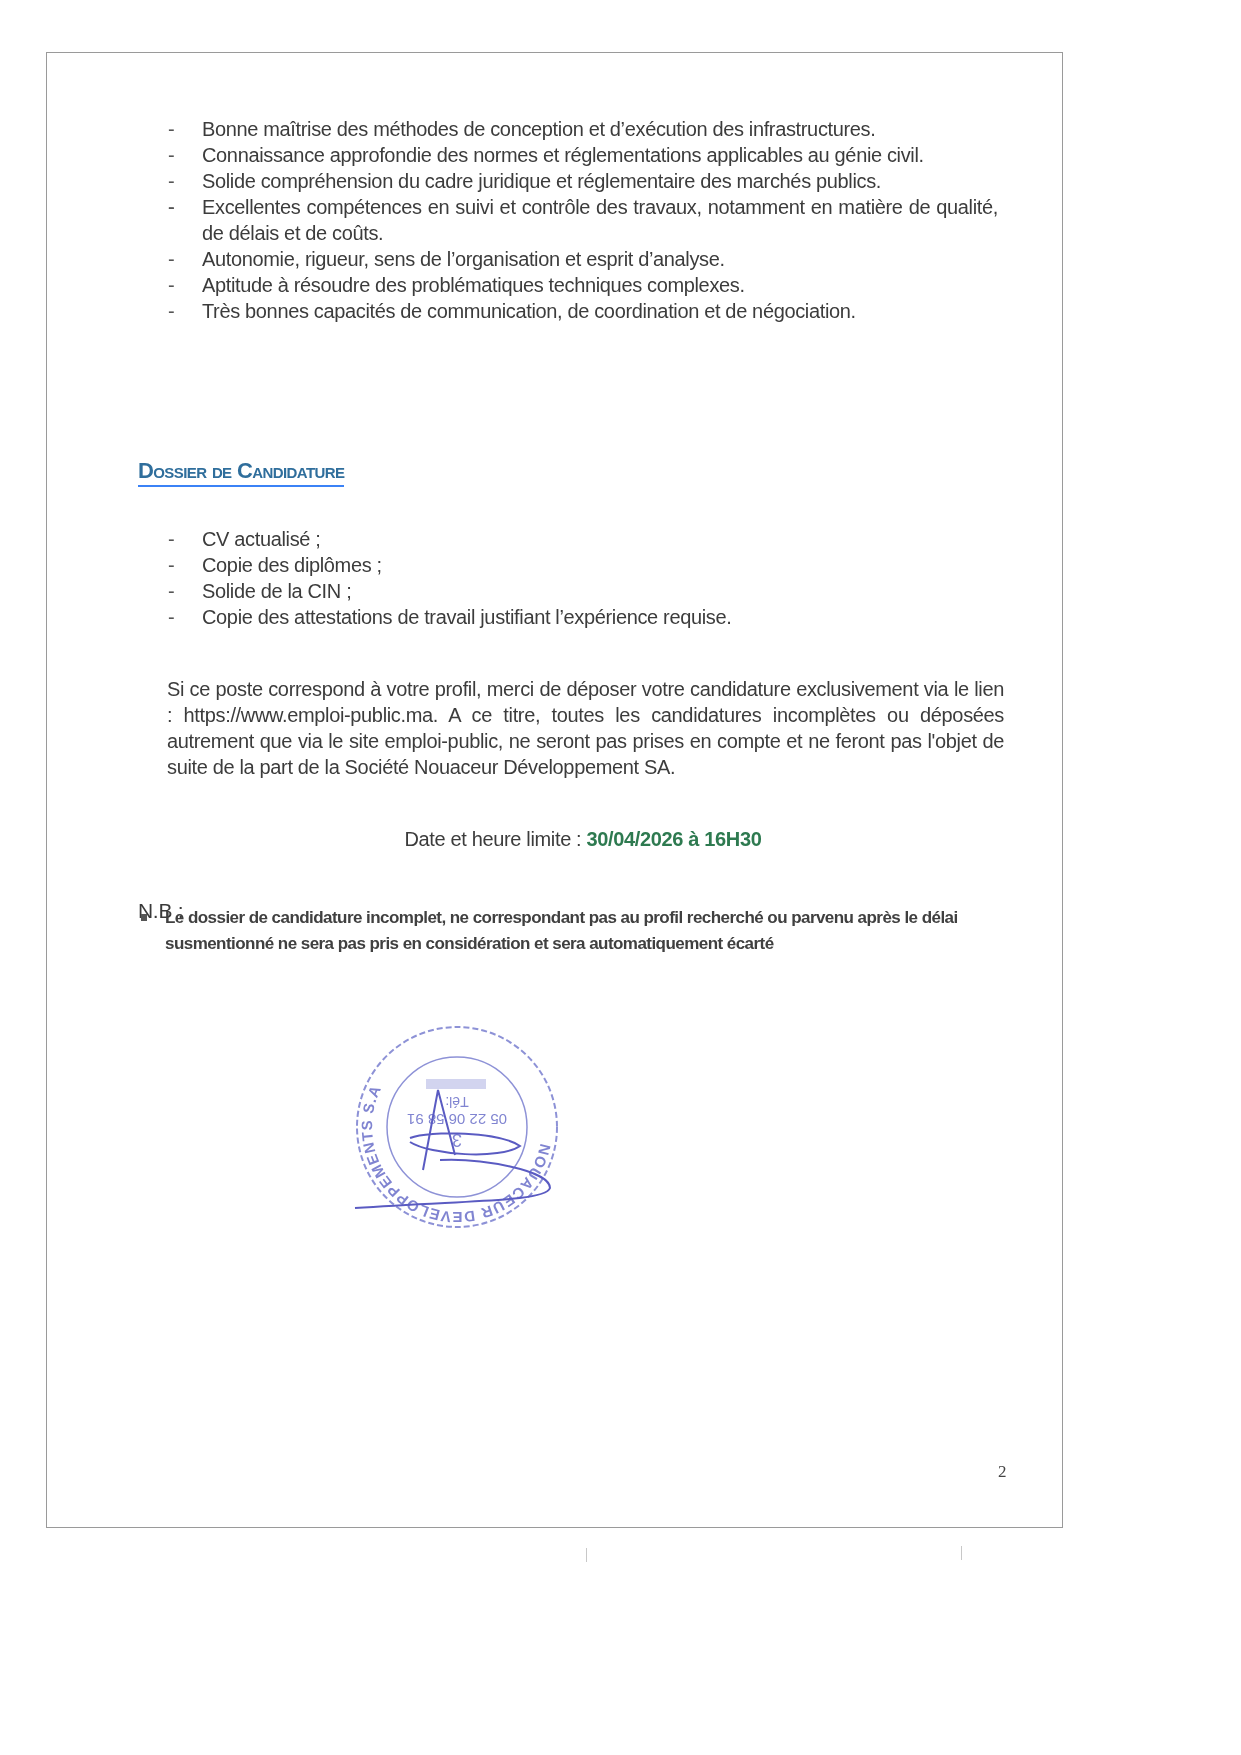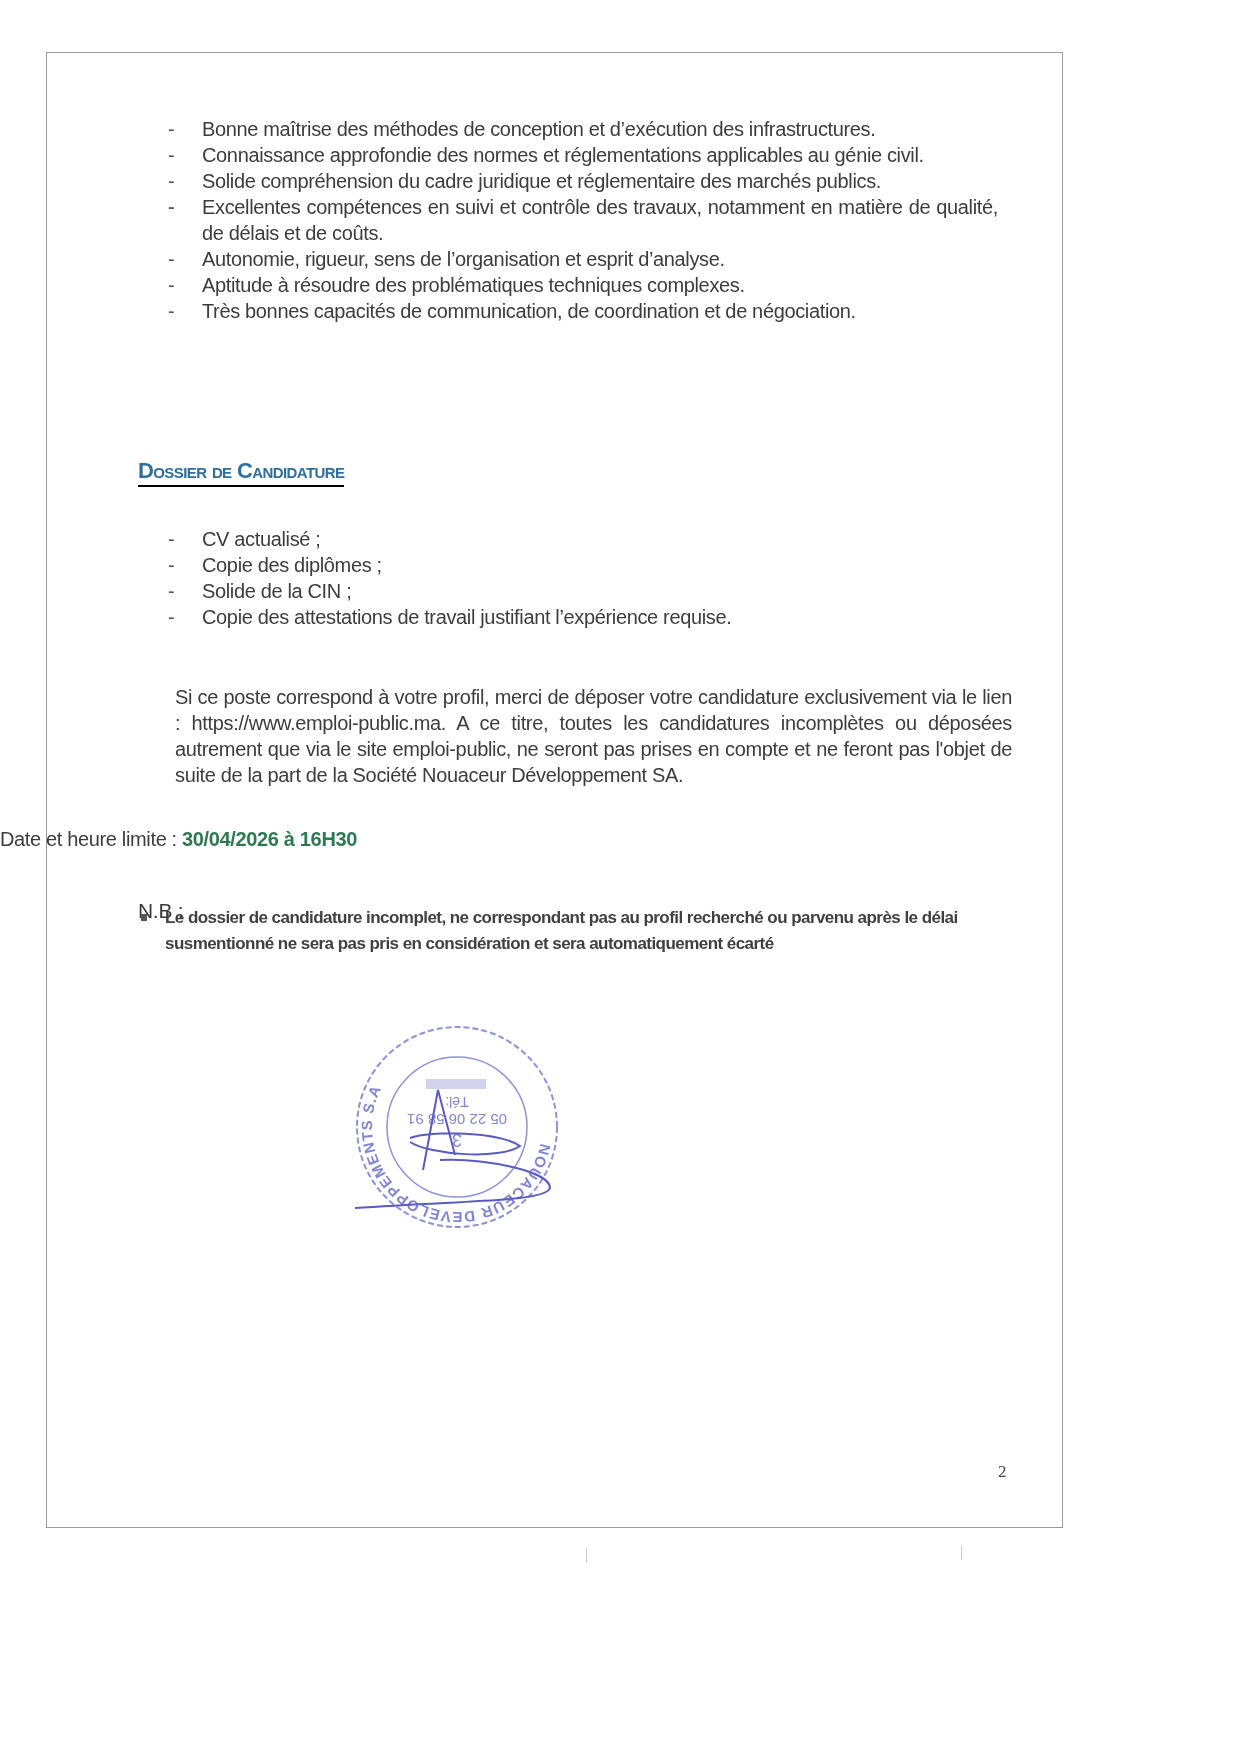--- a/index.html
+++ b/index.html
@@ -58,43 +58,44 @@
 
   .section-heading {
     position: absolute;
     left: 138px;
     top: 458px;
     font-size: 22px;
     font-weight: bold;
     color: #2f6e9c;
     font-variant: small-caps;
     letter-spacing: -0.6px;
-    border-bottom: 2px solid #000000;
+    border-bottom: 2px solid #3b82f6;
     line-height: 26px;
     padding-bottom: 1px;
   }
 
   .paragraph {
     position: absolute;
     left: 163px;
     top: 672px;
     width: 837px;
     font-size: 20px;
     line-height: 26px;
     text-align: justify;
     letter-spacing: -0.35px;
     color: #3c3c3c;
-    margin: 12px;
+    margin: 4px;
   }
 
   .deadline {
     position: absolute;
     left: 0;
     width: 1166px;
     top: 826px;
+    text-align: center;
     font-size: 20px;
     line-height: 26px;
     letter-spacing: -0.35px;
     color: #3c3c3c;
   }
   .deadline .deadline-value {
     color: #2e7a50;
     font-weight: bold;
   }
 

